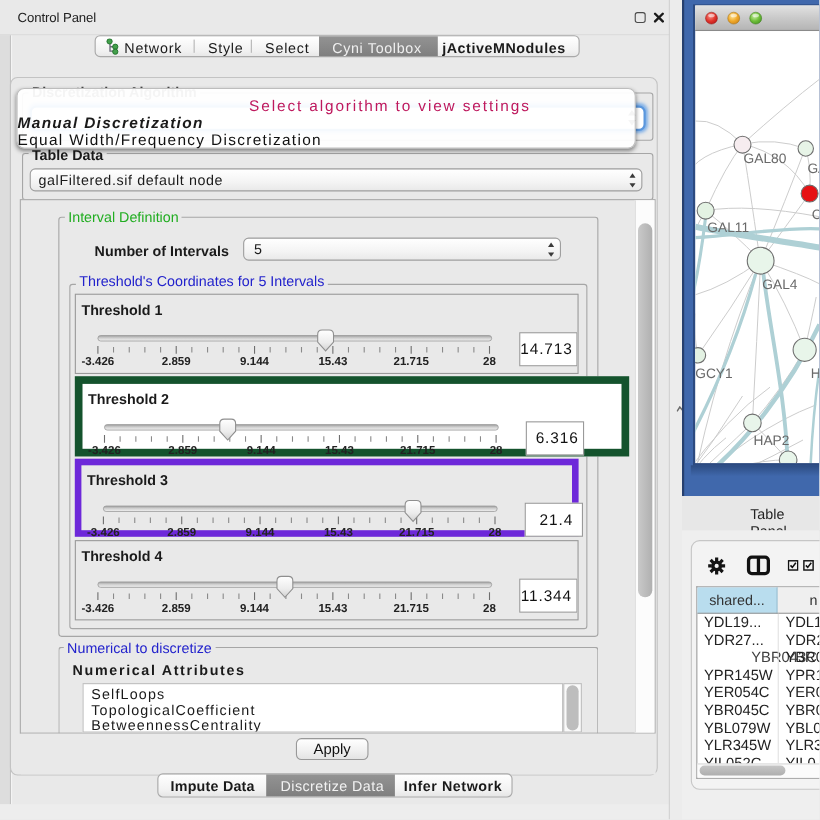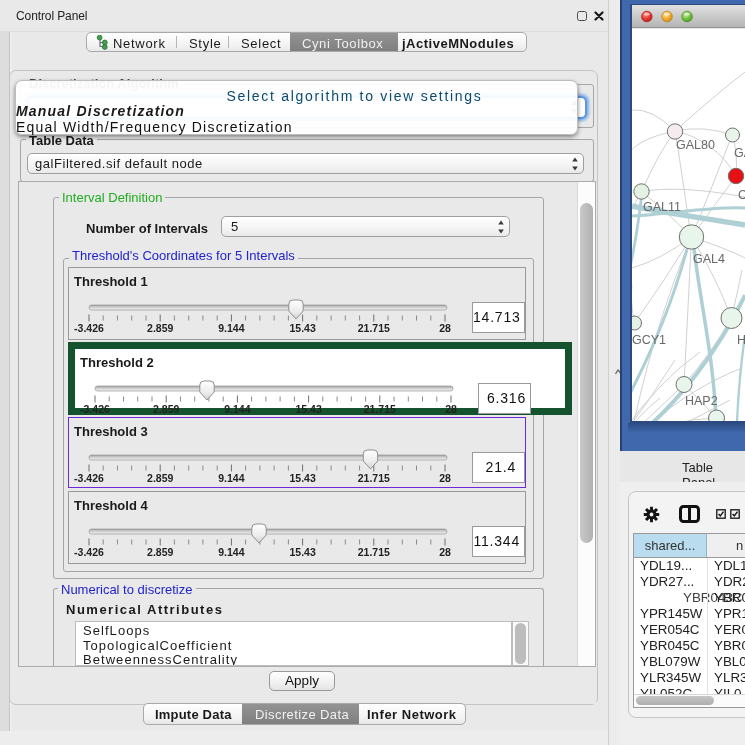--- a/index.html
+++ b/index.html
@@ -120,21 +120,21 @@
       <text x="20.0" y="64" font-size="10.5" font-weight="bold" fill="#222" text-anchor="middle" font-family="Liberation Sans">-3.426</text>
       <text x="91.2" y="64" font-size="10.5" font-weight="bold" fill="#222" text-anchor="middle" font-family="Liberation Sans">2.859</text>
       <text x="162.4" y="64" font-size="10.5" font-weight="bold" fill="#222" text-anchor="middle" font-family="Liberation Sans">9.144</text>
       <text x="233.6" y="64" font-size="10.5" font-weight="bold" fill="#222" text-anchor="middle" font-family="Liberation Sans">15.43</text>
       <text x="304.8" y="64" font-size="10.5" font-weight="bold" fill="#222" text-anchor="middle" font-family="Liberation Sans">21.715</text>
       <text x="376.0" y="64" font-size="10.5" font-weight="bold" fill="#222" text-anchor="middle" font-family="Liberation Sans">28</text>
       <path d="M124.8 43 L124.8 36 Q124.8 32 128.8 32 L135.2 32 Q139.2 32 139.2 36 L139.2 43 L132.0 51 Z" fill="url(#thm)" stroke="#8f8f8f" stroke-width="1"></path>
     </svg>
     <div style="position:absolute;left:403px;top:34px;width:53px;height:31px;background:#fff;border:1px solid #9a9a9a;box-sizing:border-box;font-size:14px;color:#111;text-align:right;line-height:29px;padding-right:4px;letter-spacing:0.8px;">6.316</div>
   </div>
-<div class="abs" style="left:68px;top:417px;width:458px;height:71px;border:1px solid #6d28d9;box-sizing:border-box;background:#e9e9e9;">
+<div class="abs" style="left:68px;top:417px;width:458px;height:71px;border:6px solid #6d28d9;box-sizing:border-box;background:#e9e9e9;">
     <span style="position:absolute;left:5px;top:6px;font-size:13px;font-weight:bold;color:#1a1a1a;">Threshold 3</span>
     <svg style="position:absolute;left:0;top:0;" width="458" height="71" viewBox="0 0 458 71">
       <defs></defs>
       <rect x="20" y="37" width="358" height="5" rx="2.5" fill="url(#trk)" stroke="#9a9a9a" stroke-width="0.7"></rect>
       <path d="M20.0 46.5 V 53.5 M91.2 46.5 V 53.5 M162.4 46.5 V 53.5 M233.6 46.5 V 53.5 M304.8 46.5 V 53.5 M376.0 46.5 V 53.5" stroke="#6e6e6e" stroke-width="1"></path>
       <path d="M34.2 47.5 V 52.5 M48.5 47.5 V 52.5 M62.7 47.5 V 52.5 M77.0 47.5 V 52.5 M105.4 47.5 V 52.5 M119.7 47.5 V 52.5 M133.9 47.5 V 52.5 M148.2 47.5 V 52.5 M176.6 47.5 V 52.5 M190.9 47.5 V 52.5 M205.1 47.5 V 52.5 M219.4 47.5 V 52.5 M247.8 47.5 V 52.5 M262.1 47.5 V 52.5 M276.3 47.5 V 52.5 M290.6 47.5 V 52.5 M319.0 47.5 V 52.5 M333.3 47.5 V 52.5 M347.5 47.5 V 52.5 M361.8 47.5 V 52.5" stroke="#8a8a8a" stroke-width="1"></path>
       <text x="20.0" y="64" font-size="10.5" font-weight="bold" fill="#222" text-anchor="middle" font-family="Liberation Sans">-3.426</text>
       <text x="91.2" y="64" font-size="10.5" font-weight="bold" fill="#222" text-anchor="middle" font-family="Liberation Sans">2.859</text>
       <text x="162.4" y="64" font-size="10.5" font-weight="bold" fill="#222" text-anchor="middle" font-family="Liberation Sans">9.144</text>
       <text x="233.6" y="64" font-size="10.5" font-weight="bold" fill="#222" text-anchor="middle" font-family="Liberation Sans">15.43</text>
@@ -180,21 +180,21 @@
 <div class="abs t13" style="left:255px;top:707px;color:#f2f2f2;letter-spacing:0.4px;">Discretize Data</div>
 <div class="abs t13" style="left:367px;top:707px;font-weight:bold;letter-spacing:0.5px;">Infer Network</div>
 
 <div class="abs" style="left:608px;top:0;width:1px;height:745px;background:#cfcfcf;"></div>
 <div class="abs" style="left:609px;top:0;width:11px;height:745px;background:#ececec;"></div>
 <svg class="abs" style="left:615px;top:369px;" width="6" height="6" viewBox="0 0 6 6">
     <path d="M0.5 5 L3 1 L5.5 4" stroke="#6a6a6a" stroke-width="1.3" fill="none"></path>
   </svg>
 
 <div class="abs" style="left:15px;top:80px;width:563px;height:55px;background:rgba(255,255,255,0.94);border:1px solid #bdbdbd;border-radius:7px;box-shadow:0 2px 4px rgba(0,0,0,0.45);box-sizing:border-box;"></div>
-<div class="abs" style="left:73px;top:88px;width:563px;text-align:center;font-size:14px;color:#0c4a6e;letter-spacing:1.7px;">Select algorithm to view settings</div>
+<div class="abs" style="left:73px;top:88px;width:563px;text-align:center;font-size:14px;color:#be185d;letter-spacing:1.7px;">Select algorithm to view settings</div>
 <div class="abs b13" style="left:16px;top:103px;font-size:14px;letter-spacing:1.2px;font-style:italic;">Manual Discretization</div>
 <div class="abs" style="left:16px;top:119px;font-size:14px;color:#111;letter-spacing:1.2px;">Equal Width/Frequency Discretization</div>
 
 <div class="abs" style="left:620px;top:0;width:125px;height:451px;background:#4068ac;"></div>
 <div class="abs" style="left:620px;top:0;width:2px;height:451px;background:#27406f;"></div>
 <svg class="abs" style="left:620px;top:0;" width="125" height="451" viewBox="0 0 125 451">
 <defs>
 <linearGradient id="tbar" x1="0" y1="0" x2="0" y2="1">
         <stop offset="0" stop-color="#e2e2e2"></stop>
         <stop offset="0.5" stop-color="#c9c9c9"></stop>

